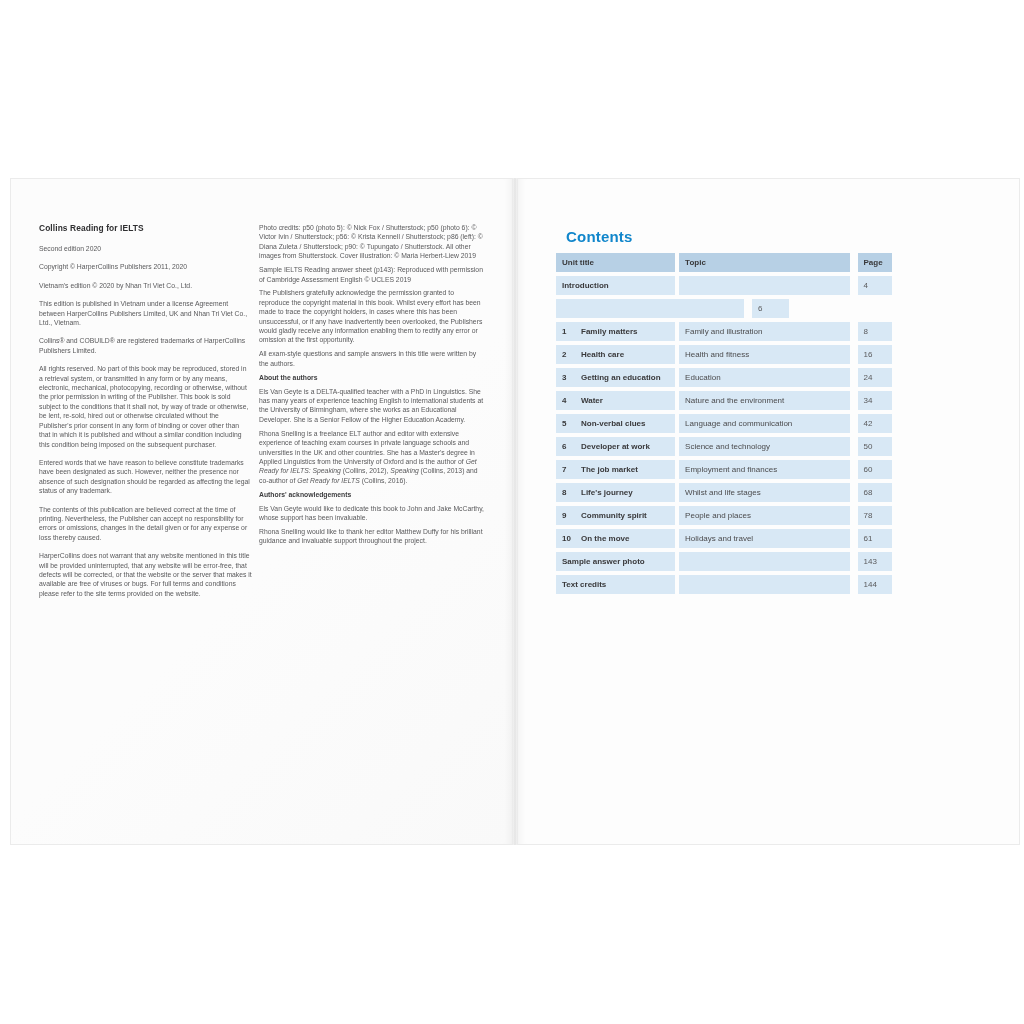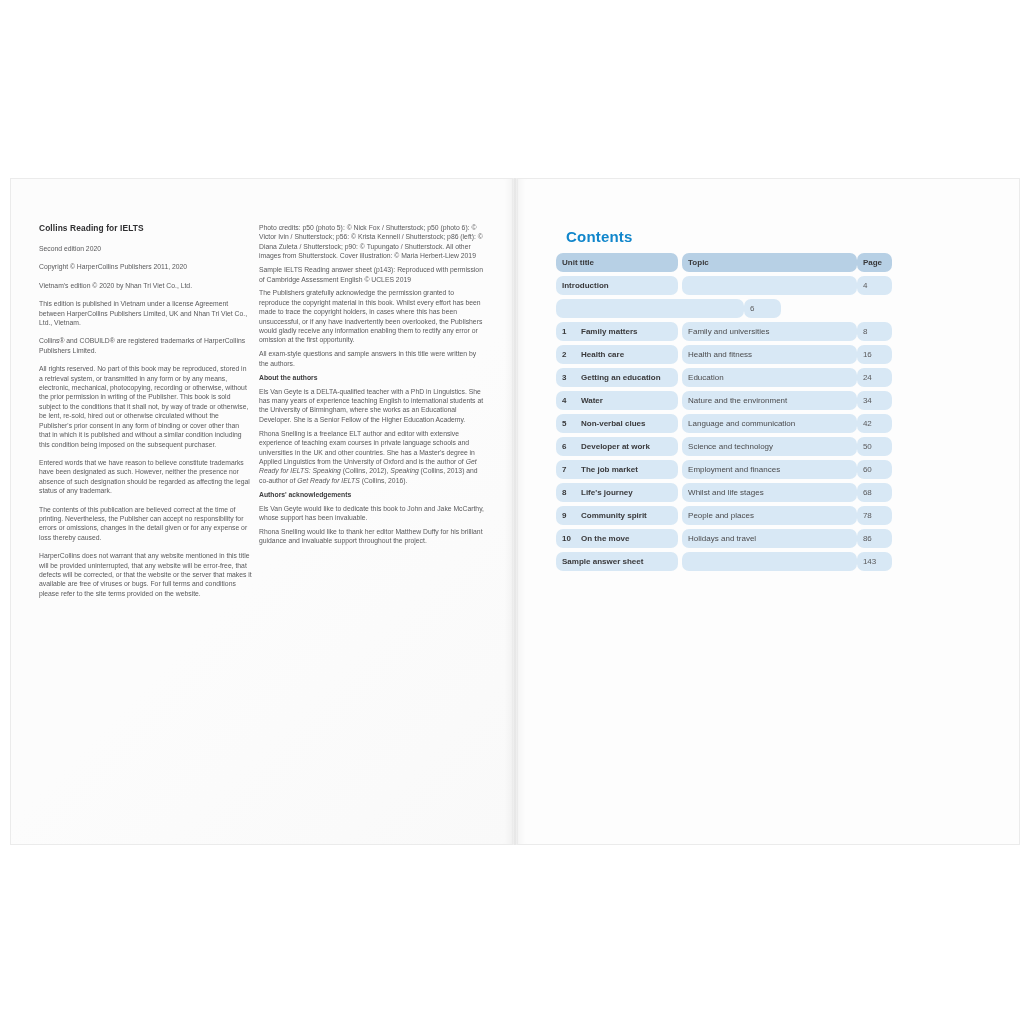--- a/index.html
+++ b/index.html
@@ -63,24 +63,24 @@
     letter-spacing: 0.2px;
   }
   .toc { position: absolute; left: 38px; top: 74px; width: 336px; }
   .toc-row { display: flex; margin-bottom: 4px; }
   .toc-row .cell {
     background: #d8e8f5;
     box-sizing: border-box;
     padding: 3px 6px;
     min-height: 19px;
     display: flex; align-items: center;
-    font-size: 8px; line-height: 11px; border-radius: 7px;
+    font-size: 8px; line-height: 11px;
   }
   .c1 { width: 131px; margin-right: 4px; }
-  .c2 { width: 188px; margin-right: 0; color: #4b4b4d; }
+  .c2 { width: 188px; margin-right: 8px; color: #4b4b4d; }
   .c3 { width: 37px; color: #5a5a5c; }
   .toc-head .cell {
     background: #b7d0e5;
     font-weight: bold; color: #39393b;
   }
   .num {
     flex: 0 0 19px; font-weight: bold; color: #39393b;
     align-self: flex-start; padding-top: 1px;
   }
   .num:empty { display: none; }
@@ -146,21 +146,21 @@
   <div class="toc-row">
     <div class="cell c2"></div>
     <div class="cell c3">6</div>
   </div>
 
   <div class="toc-row">
     <div class="cell c1">
       <span class="num">1</span>
       <span class="ttl">Family matters</span>
     </div>
-    <div class="cell c2">Family and universities</div>
+    <div class="cell c2">Family and illustration</div>
     <div class="cell c3">8</div>
   </div>
 
   <div class="toc-row">
     <div class="cell c1">
       <span class="num">2</span>
       <span class="ttl">Health care</span>
     </div>
     <div class="cell c2">Health and fitness</div>
     <div class="cell c3">16</div>
@@ -228,33 +228,41 @@
     <div class="cell c2">People and places</div>
     <div class="cell c3">78</div>
   </div>
 
   <div class="toc-row">
     <div class="cell c1">
       <span class="num">10</span>
       <span class="ttl">On the move</span>
     </div>
     <div class="cell c2">Holidays and travel</div>
-    <div class="cell c3">86</div>
-  </div>
-
-
-
-
-  <div class="toc-row">
-    <div class="cell c1">
-
-      <span class="ttl">Sample answer sheet</span>
+    <div class="cell c3">61</div>
+  </div>
+
+
+
+
+  <div class="toc-row">
+    <div class="cell c1">
+
+      <span class="ttl">Sample answer photo</span>
     </div>
     <div class="cell c2"></div>
     <div class="cell c3">143</div>
   </div>
 
+  <div class="toc-row">
+    <div class="cell c1">
+
+      <span class="ttl">Text credits</span>
+    </div>
+    <div class="cell c2"></div>
+    <div class="cell c3">144</div>
+  </div>
 </div>
       </div>
     </div>
 
   </div>
 </div>
 
 </body></html>

